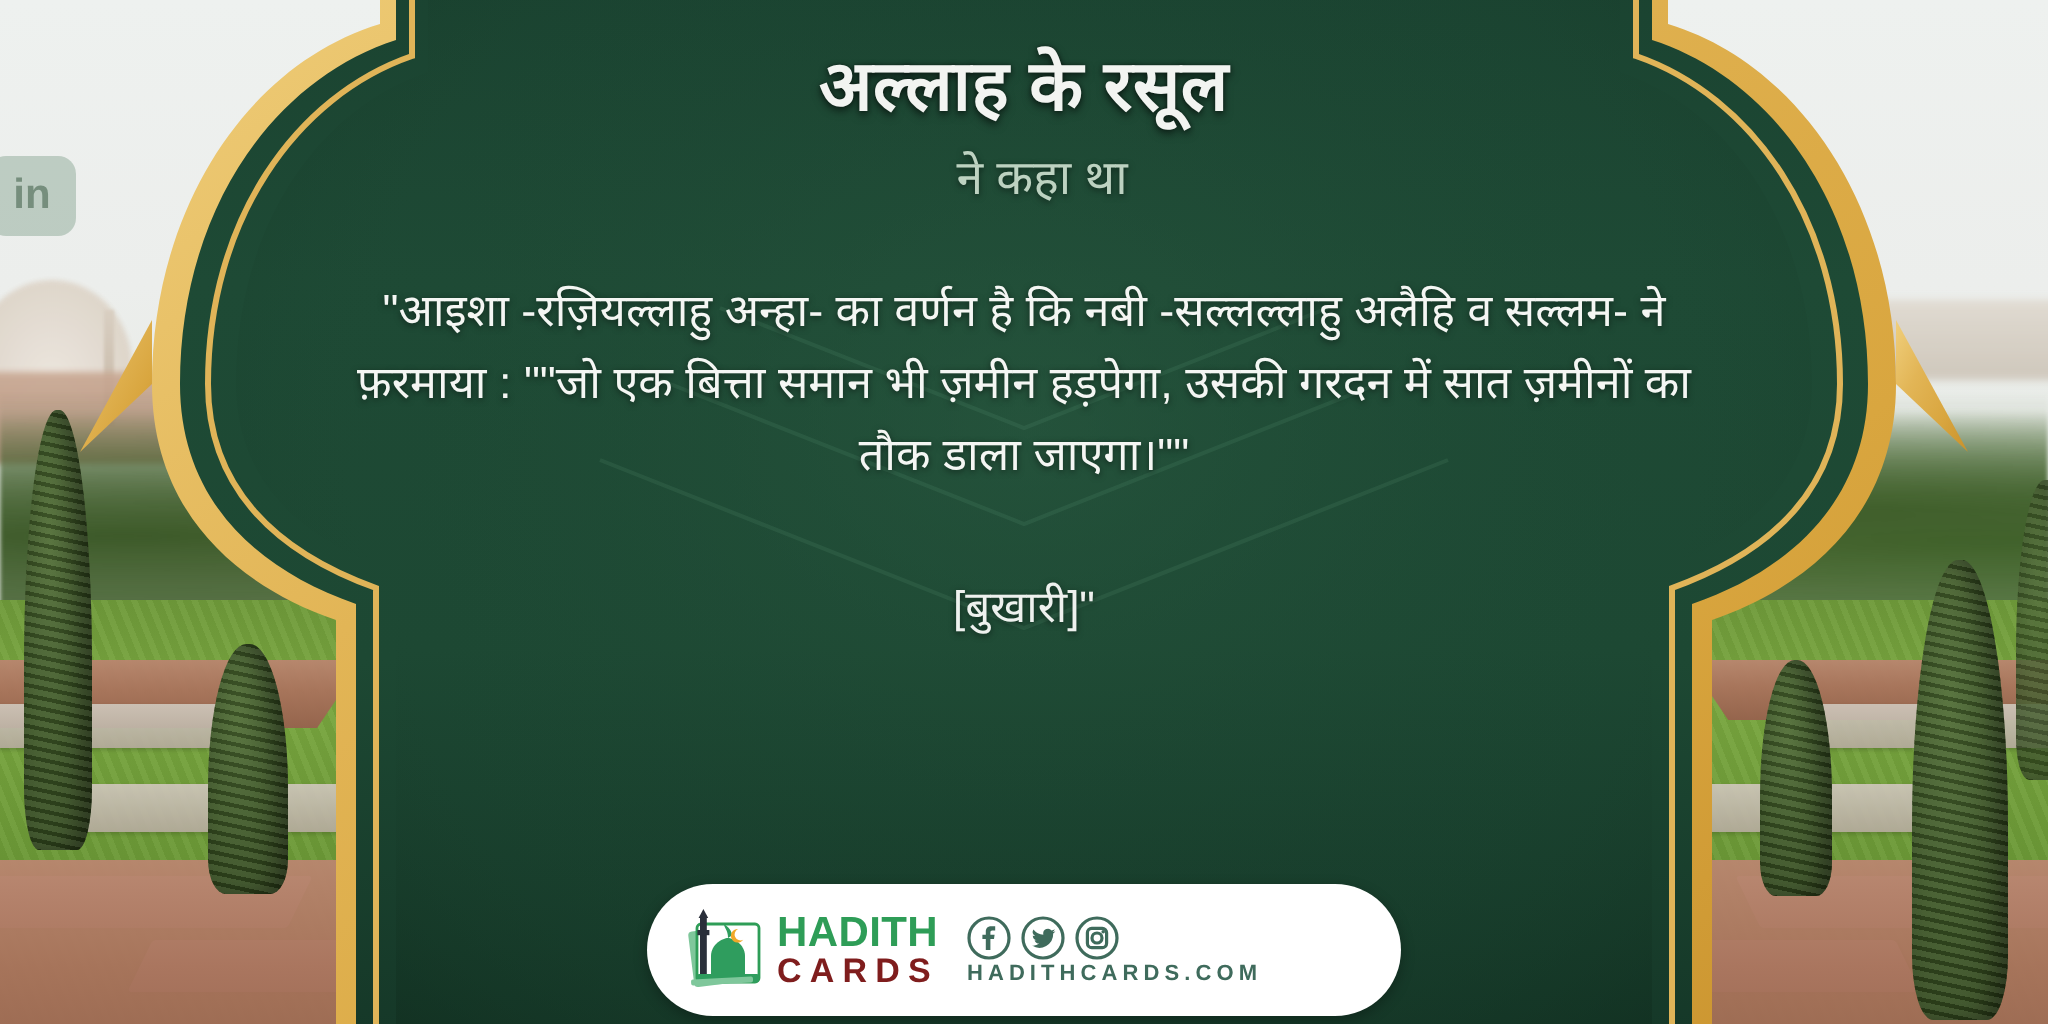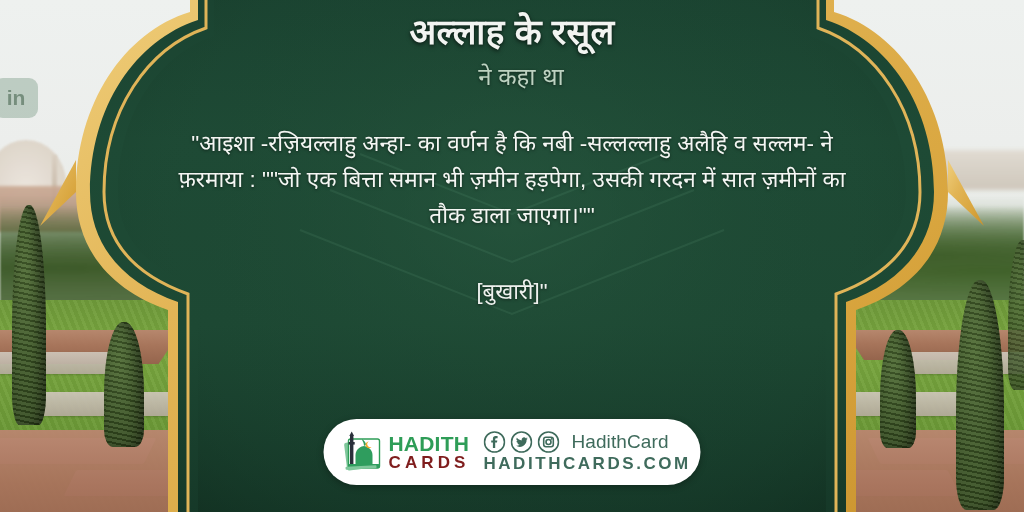--- a/index.html
+++ b/index.html
@@ -96,21 +96,21 @@
     position:absolute; left:0; top:-46px; width:1024px; height:610px;
   }
   .arch-layer { position:absolute; inset:0; }
   .arch-layer svg { display:block; width:1024px; height:610px; }
 
   
   #content {
     position:absolute; left:0; top:0; width:1024px; height:512px;
     display:flex; flex-direction:column; align-items:center;
   }
-  .title-block { width:100%; text-align:center; padding-top:12px; }
+  .title-block { width:100%; text-align:center; padding-top:24px; }
   .t-line1, .t-line2 {
     color:#f2f4f1; font-weight:bold; line-height:1.16;
     text-shadow:0 2px 4px rgba(0,0,0,.55), 0 0 2px rgba(0,0,0,.45);
     letter-spacing:.3px;
   }
   .t-line1 { font-size:35px; }
   .t-line2 { font-size:37px; }
   .t-sub {
     margin-top:6px; font-size:24px; color:#bdd2c1;
     text-shadow:0 1px 3px rgba(0,0,0,.5);
@@ -122,41 +122,41 @@
     text-shadow:0 1px 3px rgba(0,0,0,.5);
   }
   .attrib {
     margin-top:40px; font-size:22px; color:#eef1ee;
     text-shadow:0 1px 3px rgba(0,0,0,.5);
   }
 
   
   #footer-pill {
     position:absolute; left:50%; transform:translateX(-50%);
-    top:419px; width:377px; height:66px;
+    top:442px; width:377px; height:66px;
     background:#ffffff; border-radius:33px;
     display:flex; align-items:center; padding:0 16px;
     box-shadow:0 2px 7px rgba(0,0,0,.3);
   }
   .logo-mark { width:46px; height:44px; flex:0 0 46px; margin-right:3px; }
   .logo-words { display:flex; flex-direction:column; line-height:1; margin-right:14px; }
   .logo-hadith {
     font-size:21px; font-weight:bold; color:#2e9d57; letter-spacing:.2px;
   }
   .logo-cards {
     font-size:17px; font-weight:bold; color:#7f1d1d; letter-spacing:4.1px;
   }
   .pill-right { display:flex; flex-direction:column; gap:1px; }
   .social-row { display:flex; align-items:center; gap:5px; }
   .soc { width:22px; height:22px; flex:0 0 22px; }
   .brand-name {
     font-size:19px; color:#3f6b5c; margin-left:7px; letter-spacing:.1px;
   }
   .brand-url {
-    font-size:17px; color:#3f6b5c; letter-spacing:2.55px; font-weight:bold;
+    font-size:11px; color:#3f6b5c; letter-spacing:2.55px; font-weight:bold;
   }
 
   
   #in-badge {
     position:absolute; left:-6px; top:78px; width:44px; height:40px;
     background:rgba(150,175,158,.55); border-radius:9px;
     display:flex; align-items:center; justify-content:center;
     color:rgba(110,135,118,.9); font-size:21px; font-weight:bold;
   }
 </style>
@@ -357,17 +357,16 @@
 
       <span class="soc">
         <svg viewBox="0 0 22 22" xmlns="http://www.w3.org/2000/svg">
           <circle cx="11" cy="11" r="10" fill="none" stroke="#3f6b5c" stroke-width="1.6"></circle>
           <rect x="6.2" y="6.2" width="9.6" height="9.6" rx="2.2" fill="none" stroke="#3f6b5c" stroke-width="1.6"></rect>
           <circle cx="11" cy="11" r="2.5" fill="none" stroke="#3f6b5c" stroke-width="1.6"></circle>
           <circle cx="14.1" cy="7.9" r="0.9" fill="#3f6b5c"></circle>
         </svg>
       </span>
 
-      <span class="brand-name">HadithCard</span>
     </div>
     <div class="brand-url">HADITHCARDS.COM</div>
   </div>
 </div>
 
 </body></html>

